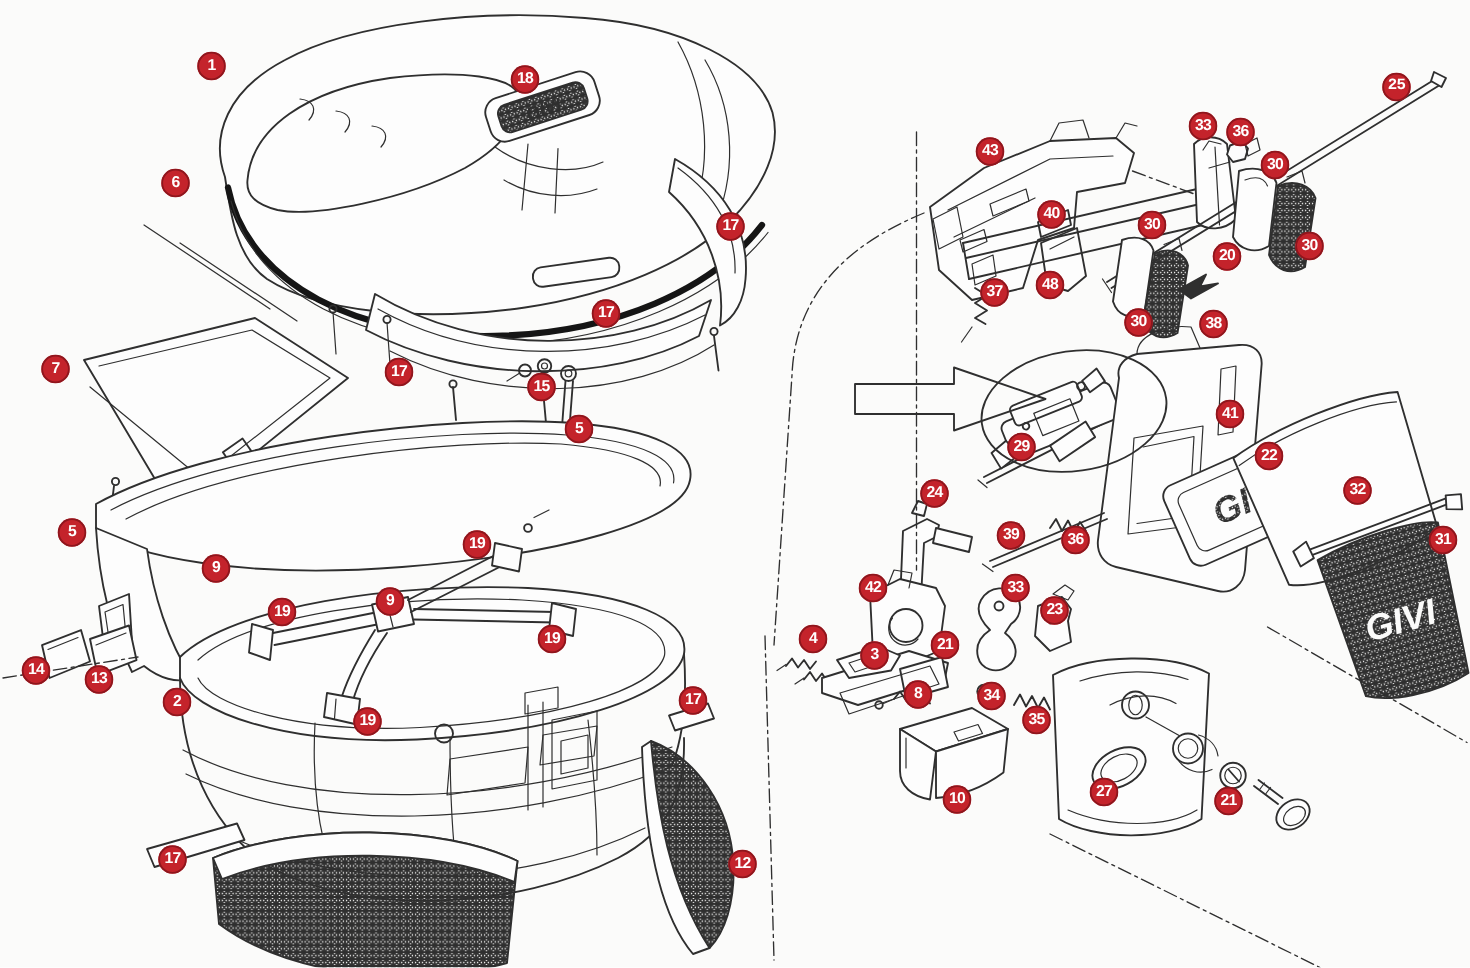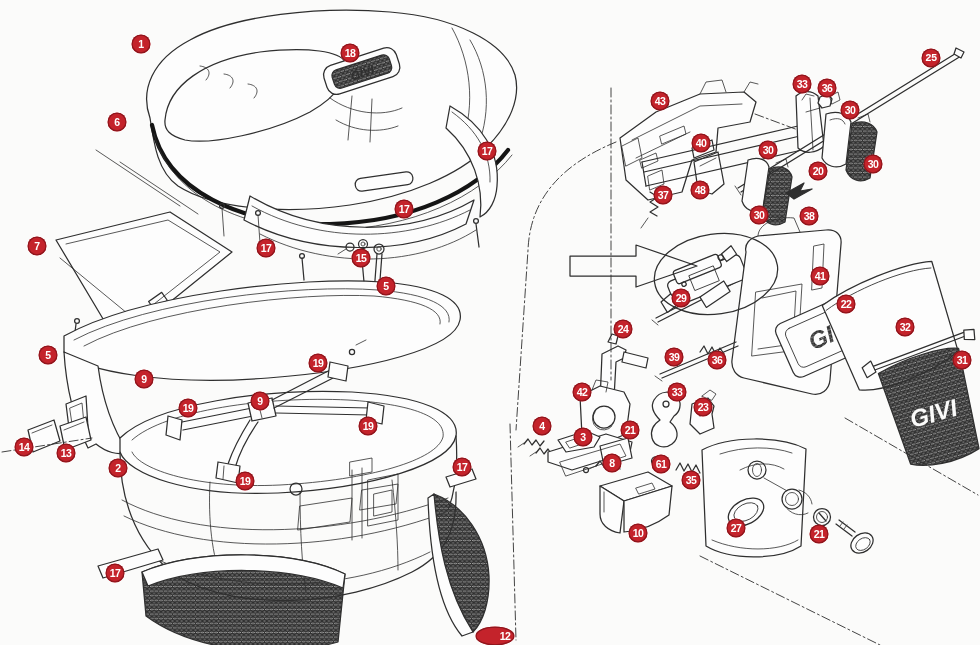--- a/index.html
+++ b/index.html
@@ -327,21 +327,21 @@
       <div class="badge" style="left: 144px; top: 379px;">9</div>
       <div class="badge" style="left: 260px; top: 401px;">9</div>
       <div class="badge" style="left: 188px; top: 408px;">19</div>
       <div class="badge" style="left: 368px; top: 426px;">19</div>
       <div class="badge" style="left: 24px; top: 447px;">14</div>
       <div class="badge" style="left: 66px; top: 453px;">13</div>
       <div class="badge" style="left: 118px; top: 468px;">2</div>
       <div class="badge" style="left: 462px; top: 467px;">17</div>
       <div class="badge" style="left: 245px; top: 481px;">19</div>
       <div class="badge" style="left: 115px; top: 573px;">17</div>
-      <div class="badge" style="left: 495px; top: 636px; padding-left: 20px;">12</div>
+      <div class="badge" style="left: 495px; top: 576px;">12</div>
       <div class="badge" style="left: 931px; top: 58px; font-family: Liberation Mono, monospace;">25</div>
       <div class="badge" style="left: 802px; top: 84px;">33</div>
       <div class="badge" style="left: 827px; top: 88px;">36</div>
       <div class="badge" style="left: 660px; top: 101px;">43</div>
       <div class="badge" style="left: 850px; top: 110px;">30</div>
       <div class="badge" style="left: 701px; top: 143px;">40</div>
       <div class="badge" style="left: 768px; top: 150px;">30</div>
       <div class="badge" style="left: 873px; top: 164px;">30</div>
       <div class="badge" style="left: 818px; top: 171px;">20</div>
       <div class="badge" style="left: 700px; top: 190px;">48</div>
@@ -356,19 +356,19 @@
       <div class="badge" style="left: 674px; top: 357px;">39</div>
       <div class="badge" style="left: 717px; top: 360px;">36</div>
       <div class="badge" style="left: 962px; top: 360px;">31</div>
       <div class="badge" style="left: 582px; top: 392px;">42</div>
       <div class="badge" style="left: 677px; top: 392px;">33</div>
       <div class="badge" style="left: 703px; top: 407px;">23</div>
       <div class="badge" style="left: 542px; top: 426px;">4</div>
       <div class="badge" style="left: 630px; top: 430px;">21</div>
       <div class="badge" style="left: 583px; top: 437px;">3</div>
       <div class="badge" style="left: 612px; top: 463px;">8</div>
-      <div class="badge" style="left: 661px; top: 464px;">61</div>
+      <div class="badge" style="left: 661px; top: 464px;">34</div>
       <div class="badge" style="left: 691px; top: 480px;">35</div>
       <div class="badge" style="left: 638px; top: 533px;">10</div>
       <div class="badge" style="left: 736px; top: 528px;">27</div>
       <div class="badge" style="left: 819px; top: 534px;">21</div>
     </div>
 </div>
 
 </body></html>

